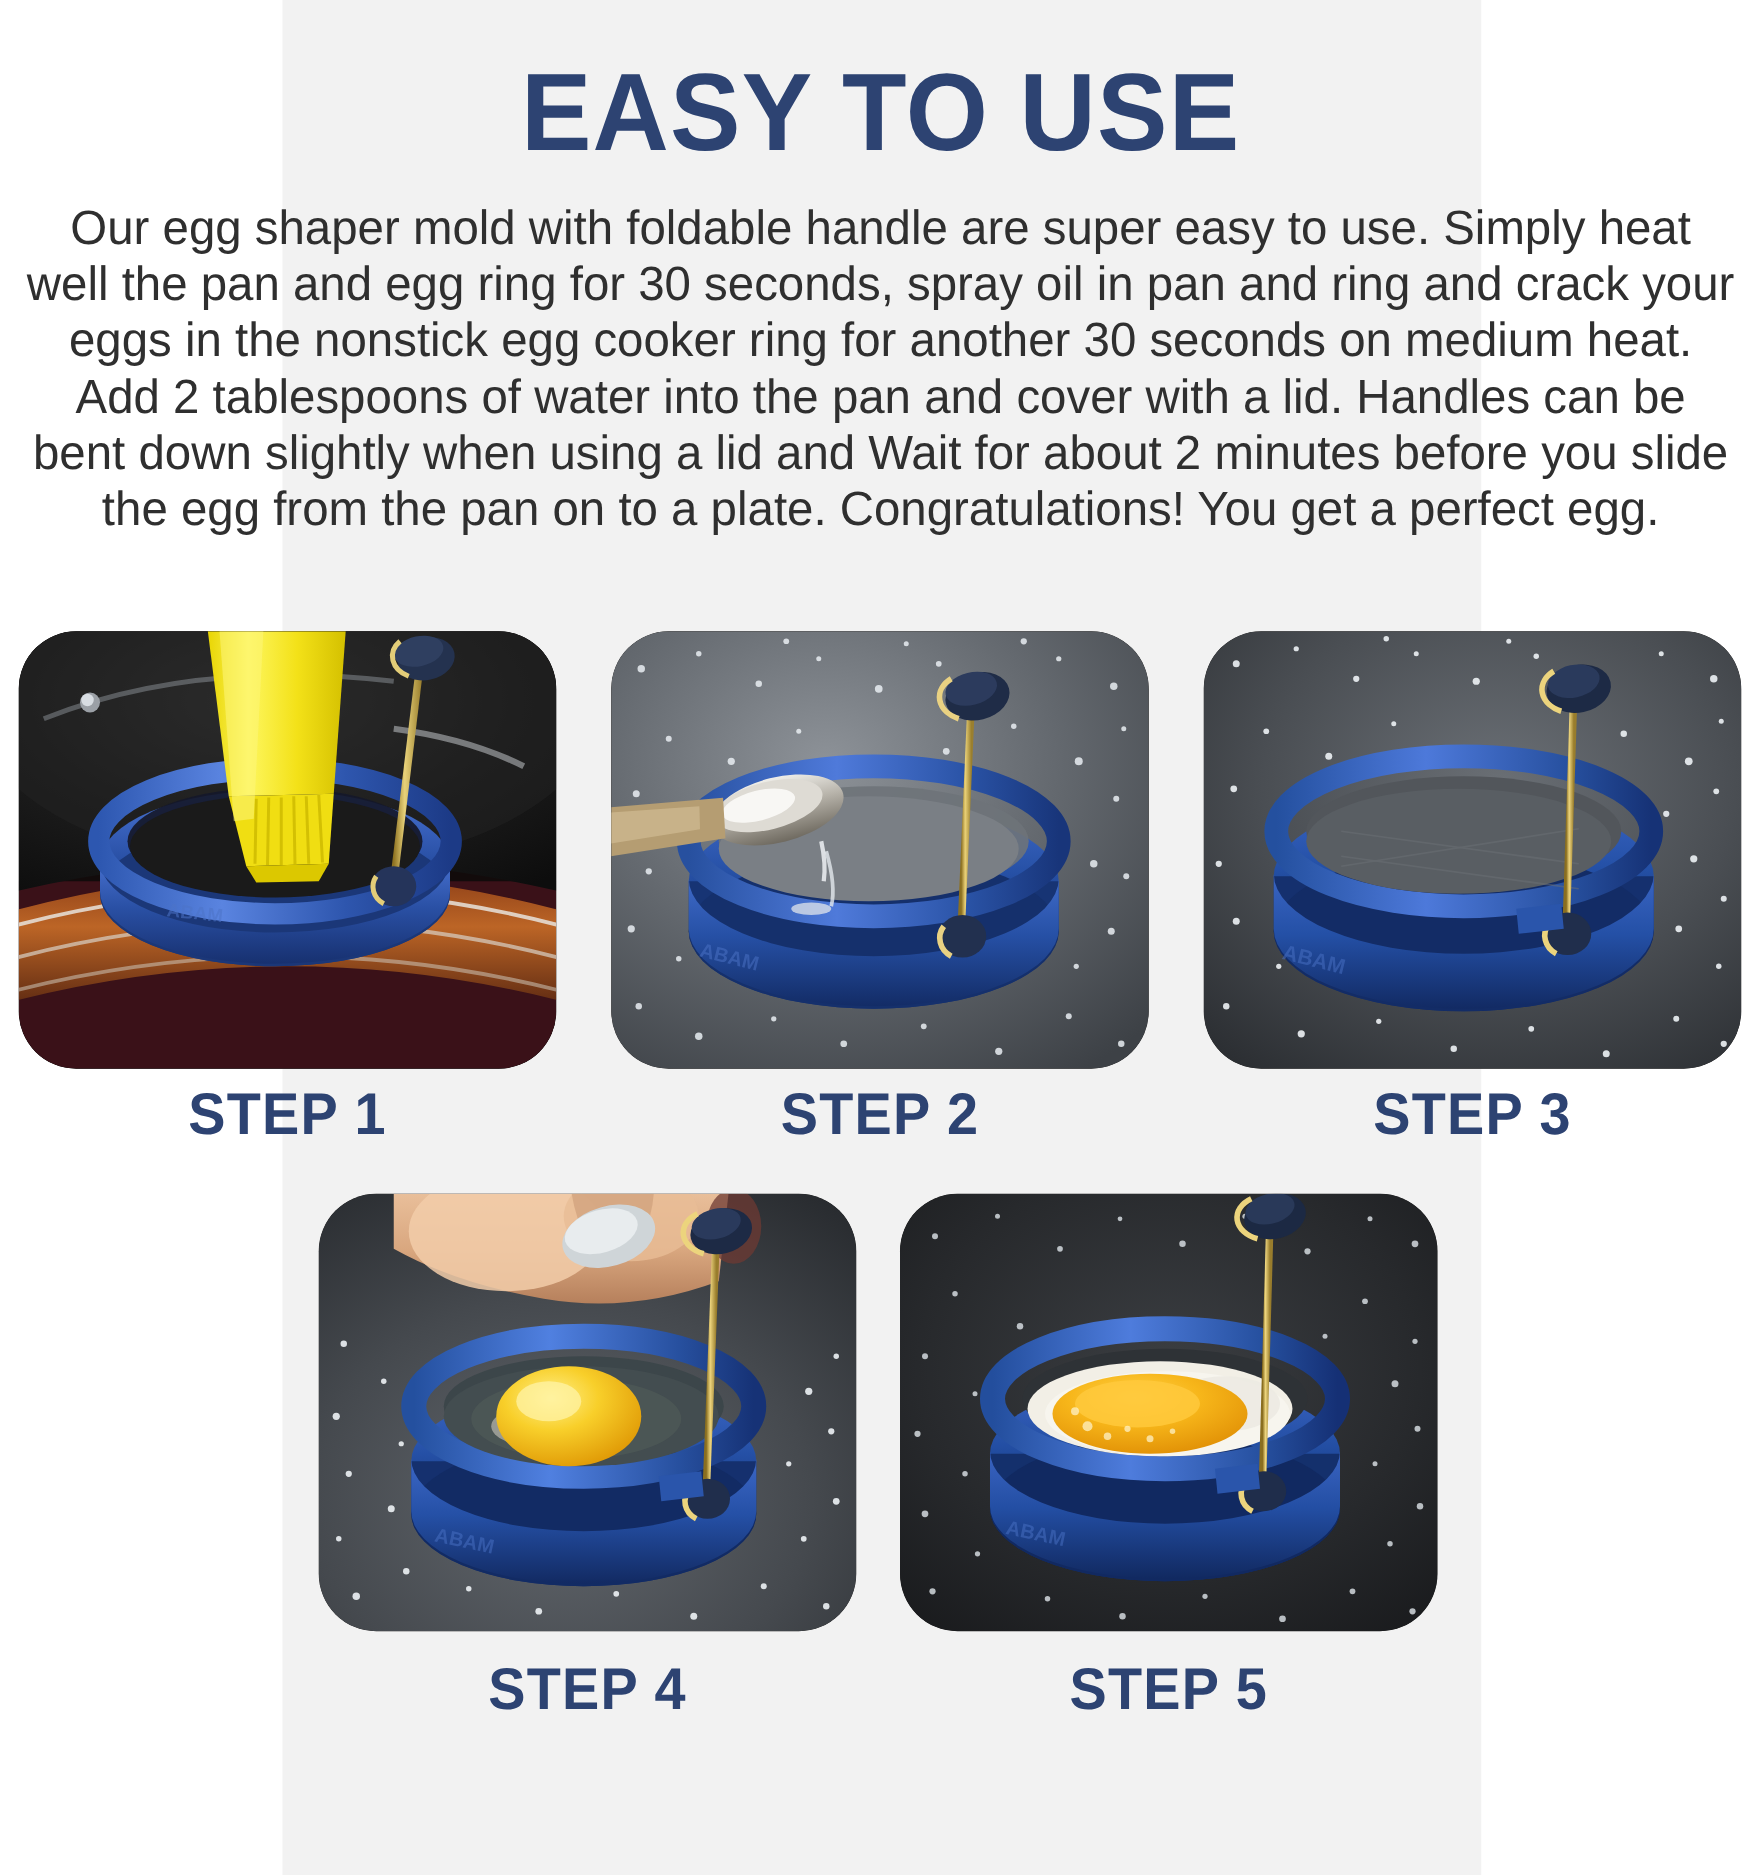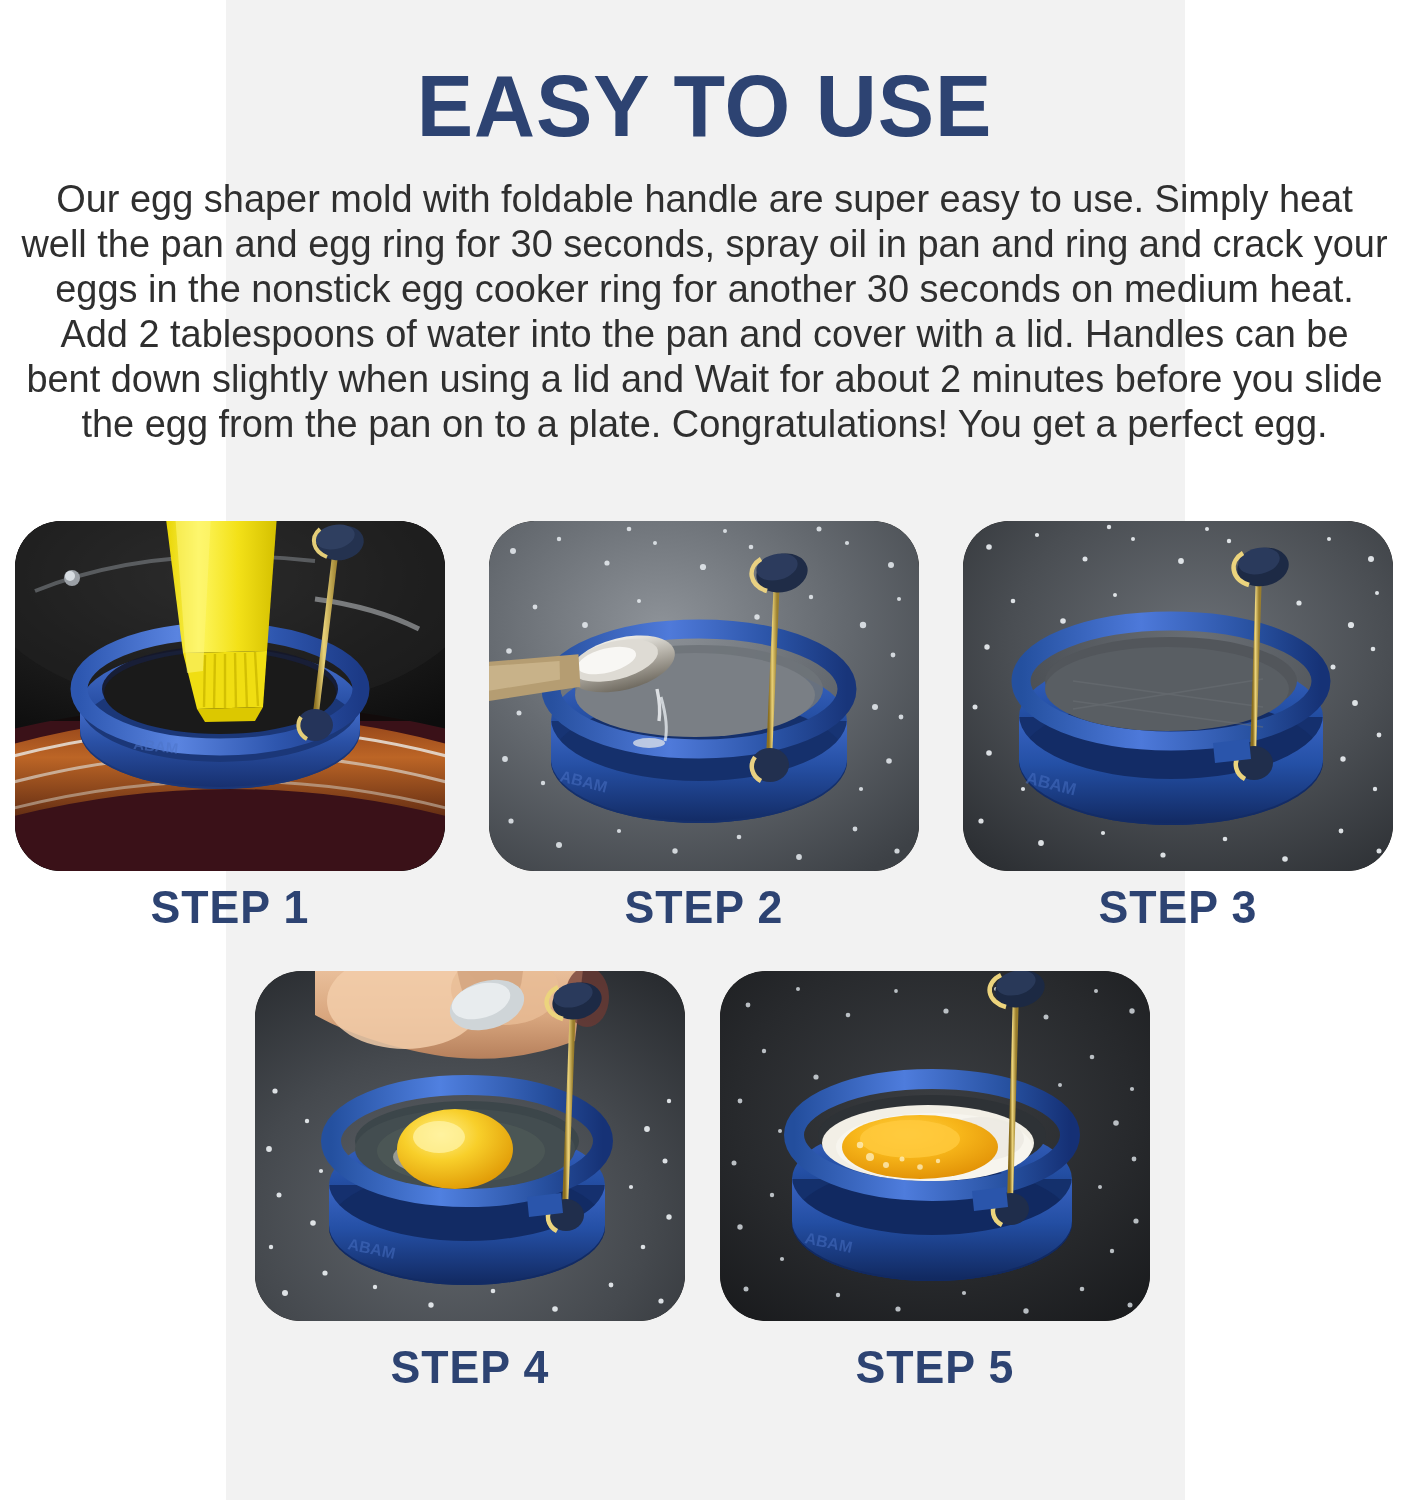--- a/index.html
+++ b/index.html
@@ -8,21 +8,21 @@
     background:#ffffff;
     font-family:"Liberation Sans", sans-serif;
     position:relative;
     overflow:hidden;
   }
   
   #bg-band{
     position:absolute;left:226px;top:0;width:959px;height:1500px;
     background:#f2f2f2;
   }
-  #page{position:absolute;inset:0;margin-top:16px;}
+  #page{position:absolute;inset:0;}
 
   
   #title{
     position:absolute;top:46px;left:0;width:100%;
     text-align:center;
     font-family:"Liberation Sans Narrow","Liberation Sans",sans-serif;
     font-weight:bold;
     font-size:88px;
     letter-spacing:1px;
     line-height:1;

